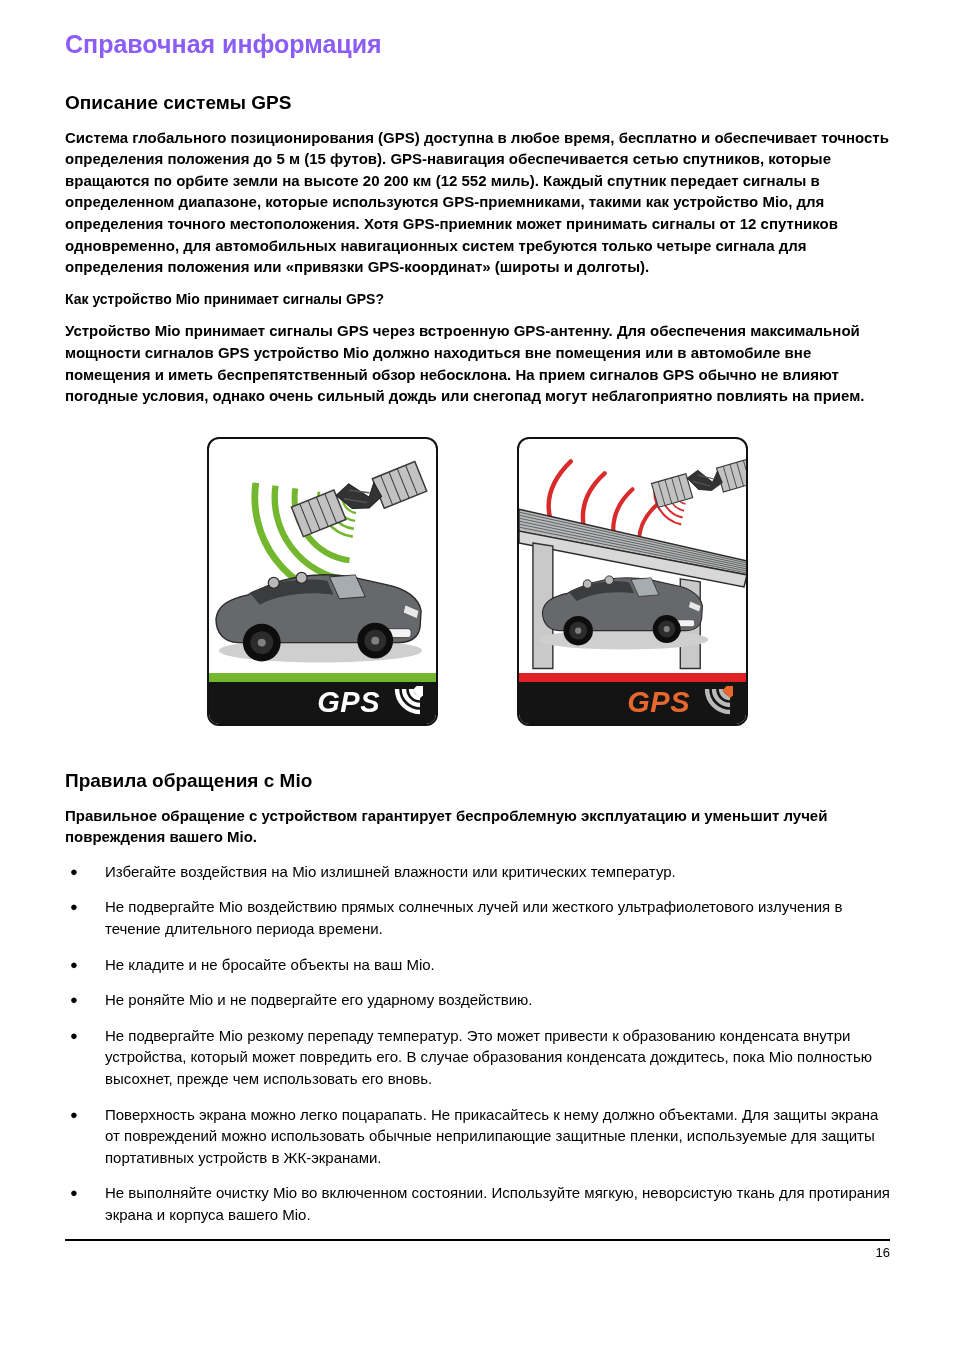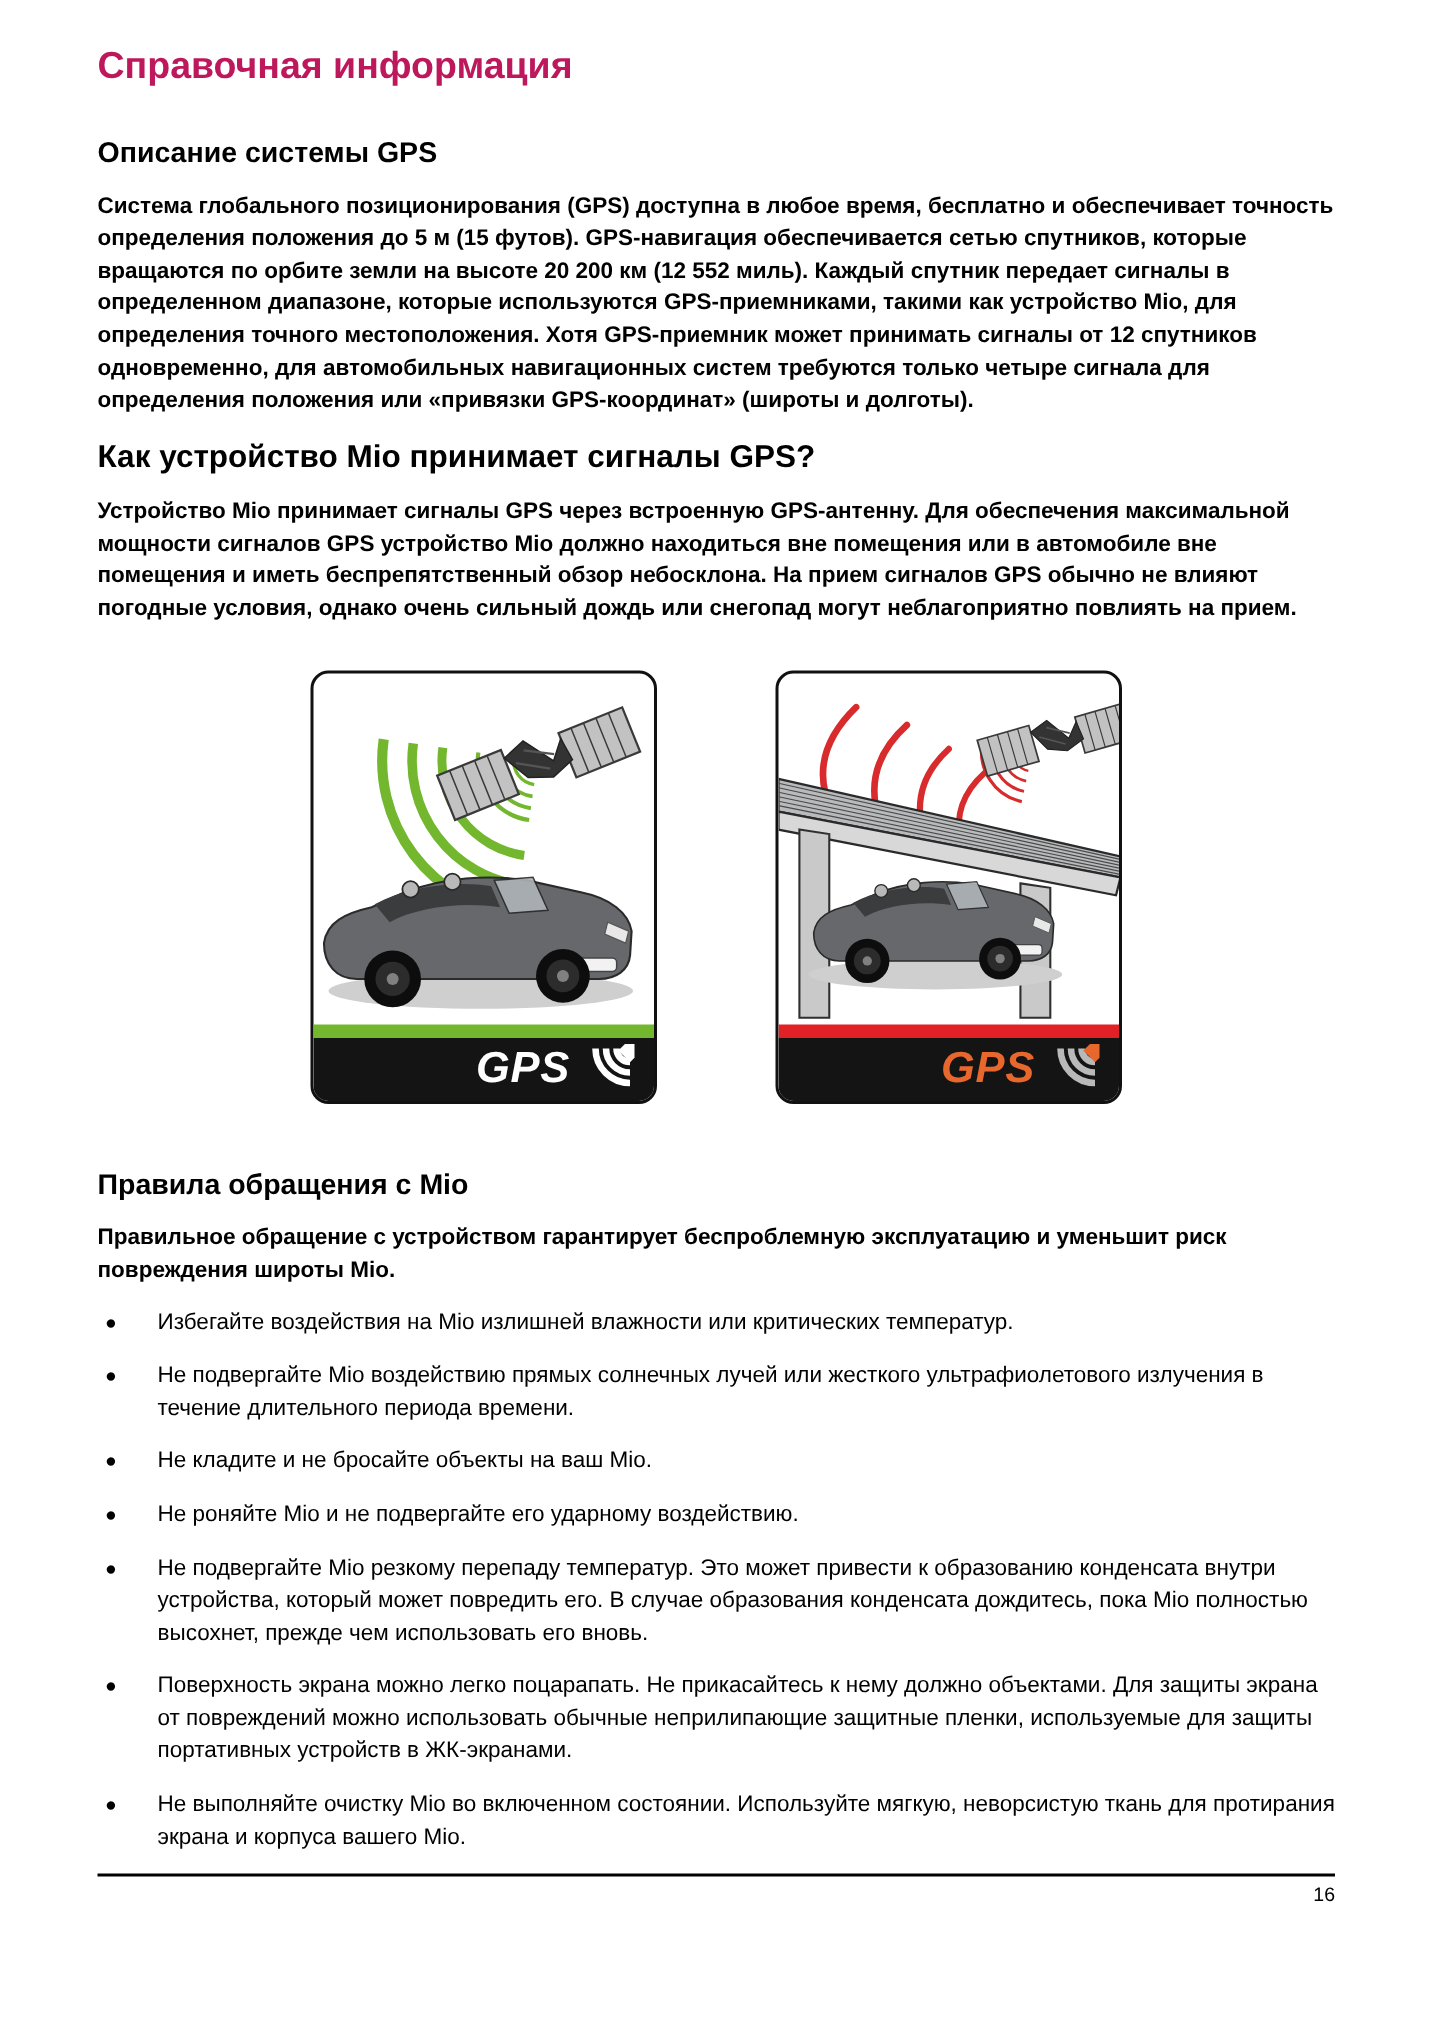--- a/index.html
+++ b/index.html
@@ -7,29 +7,29 @@
   body {
     width: 954px; height: 1352px;
     font-family: "Liberation Sans", sans-serif;
     font-size: 15px; line-height: 1.44; color: #000;
     position: relative; overflow: hidden;
   }
   .page { padding: 30px 64px 0 65px; }
 
   h1.doc-title {
     font-size: 25px; line-height: 1.15; font-weight: bold;
-    color: #be185d; margin: 0 0 33px 0;
+    color: #8b5cf6; margin: 0 0 33px 0;
   }
   h2.section-heading {
     font-size: 19px; line-height: 1.15; font-weight: bold;
     margin: 0 0 13px 0;
   }
   h2.second { margin-top: 44px; }
   h3.sub-heading {
-    font-size: 21px; line-height: 1.4; font-weight: bold;
+    font-size: 14px; line-height: 1.4; font-weight: bold;
     margin: 12px 0 11px 0;
   }
   p.body-text { margin: 0 0 12px 0; font-weight: bold; }
   p.no-mb { margin-bottom: 0; }
 
   
   .figures-row {
     display: flex; justify-content: center; gap: 79px;
     margin: 30px 0 0 0; height: 289px;
   }
@@ -191,21 +191,21 @@
             </g>
           </g>
         </svg>
       </div>
     </div>
 
   </div>
 
   <h2 class="section-heading second">Правила обращения с Mio</h2>
 
-  <p class="body-text">Правильное обращение с устройством гарантирует беспроблемную эксплуатацию и уменьшит риск повреждения широты Mio.</p>
+  <p class="body-text">Правильное обращение с устройством гарантирует беспроблемную эксплуатацию и уменьшит лучей повреждения вашего Mio.</p>
 
   <ul class="care-list">
     <li>
       <span class="bullet-dot">●</span>
       <span class="bullet-text">Избегайте воздействия на Mio излишней влажности или критических температур.</span>
     </li>
     <li>
       <span class="bullet-dot">●</span>
       <span class="bullet-text">Не подвергайте Mio воздействию прямых солнечных лучей или жесткого ультрафиолетового излучения в течение длительного периода времени.</span>
     </li>

